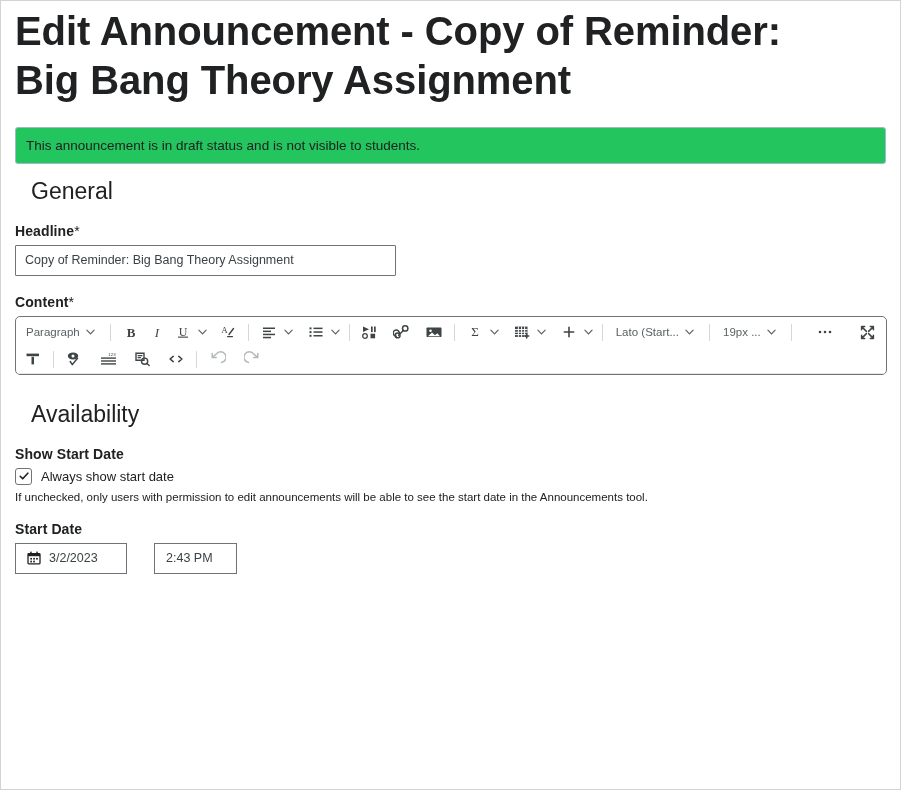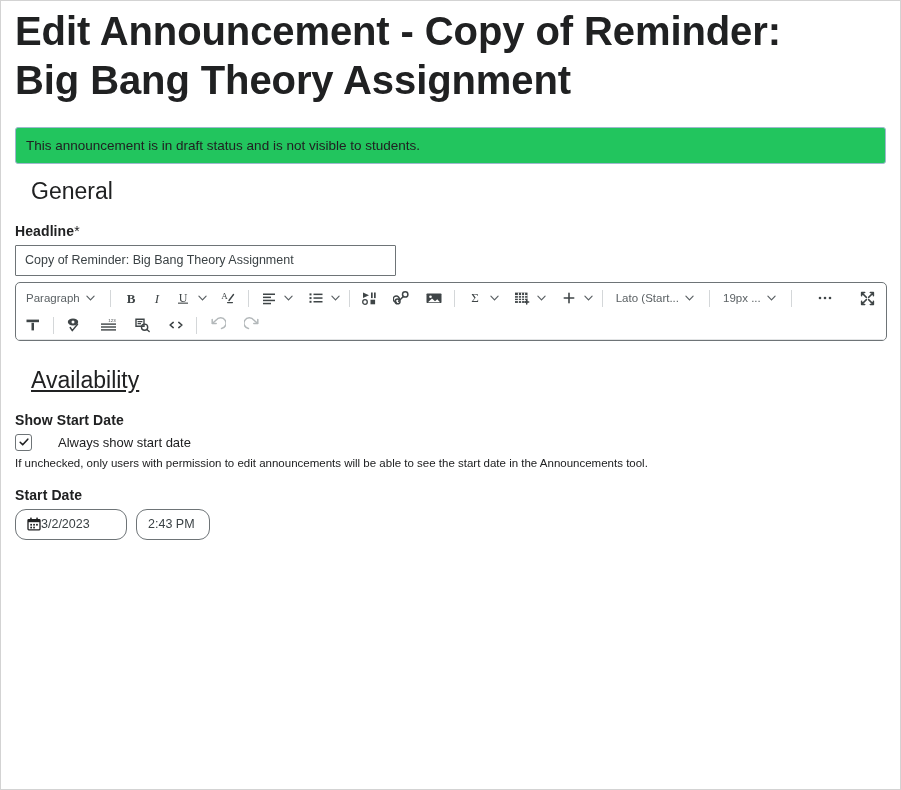--- a/index.html
+++ b/index.html
@@ -45,21 +45,21 @@
     color:#202122;
   }
 
   
   .section-heading {
     font-size:23px;
     font-weight:400;
     color:#202122;
     margin:14px 0 0 16px;
   }
-  .section-heading.avail { margin-top:26px;text-decoration:underline; }
+  .section-heading.avail { margin-top:26px; }
 
   
   .field-label {
     font-size:14px;
     font-weight:700;
     color:#202122;
     margin-top:18px;
     margin-bottom:6px;
     letter-spacing:0.1px;
   }
@@ -153,21 +153,21 @@
     bottom:3px;
     width:11px;
     height:11px;
     color:#80878a;
   }
 
   
   .check-row {
     display:flex;
     align-items:center;
-    gap:26px;
+    gap:9px;
     margin-top:4px;
   }
   .cbox {
     width:17px; height:17px;
     border:1px solid #6e7477;
     border-radius:3px;
     background:#fff;
     display:flex;
     align-items:center;
     justify-content:center;
@@ -180,32 +180,32 @@
     font-size:11.5px;
     color:#202122;
     margin-top:6px;
   }
 
   
   .dt-row { display:flex; gap:9px; margin-top:6px; }
   .dt-field {
     height:31px;
     border:1px solid #6e7477;
-    border-radius:11px;
-    display:flex;
-    align-items:center;
-    gap:0;
+    border-radius:0;
+    display:flex;
+    align-items:center;
+    gap:8px;
     padding:0 11px;
     font-size:12.5px;
     color:#3b4245;
     background:#fff;
     cursor:pointer;
   }
   .dt-field.date { width:112px; }
-  .dt-field.time { width:74px; justify-content:flex-start; }
+  .dt-field.time { width:83px; justify-content:flex-start;margin-left:18px; }
   .cal-icon { color:#202122; display:flex; align-items:center; }
 </style>
 </head>
 <body>
 
 <div class="page">
 
   <h1 class="page-title">Edit Announcement - Copy of Reminder: Big Bang Theory Assignment</h1>
 
   <div class="banner">
@@ -213,20 +213,23 @@
   </div>
 
   <h2 class="section-heading">General</h2>
 
   <div class="field-label">
     <span>Headline</span><span class="req">*</span>
   </div>
 
   <input class="headline-input" type="text" value="Copy of Reminder: Big Bang Theory Assignment" style="">
 
+  <div class="field-label">
+    <span>Content</span><span class="req">*</span>
+  </div>
 
   <div class="editor">
     <div class="toolbar">
 
       <div class="tb-row">
 
         <div class="tb-select paragraph">
           <span>Paragraph</span>
           <span class="caret">
             <svg width="9" height="6" viewBox="0 0 10 6">

